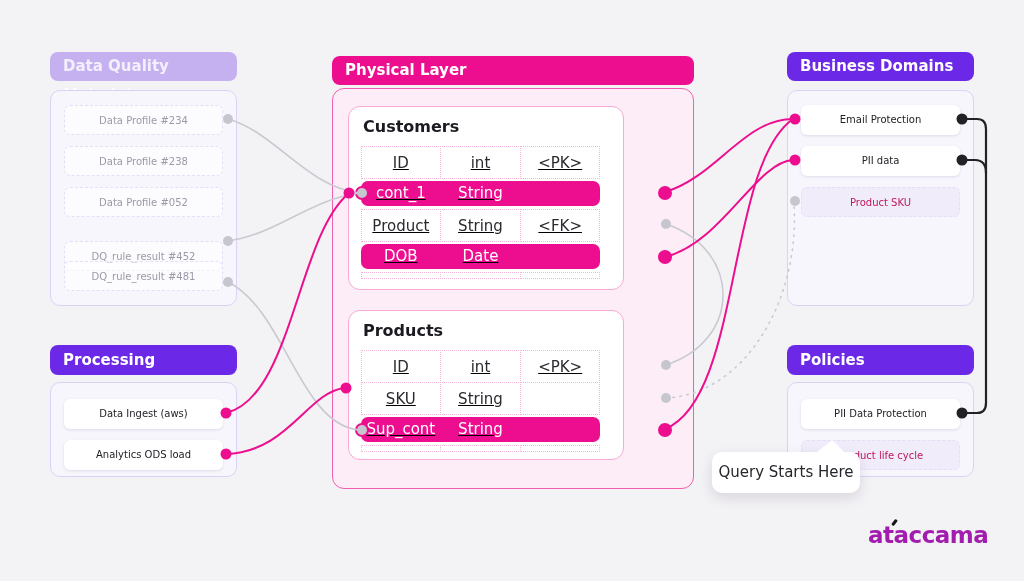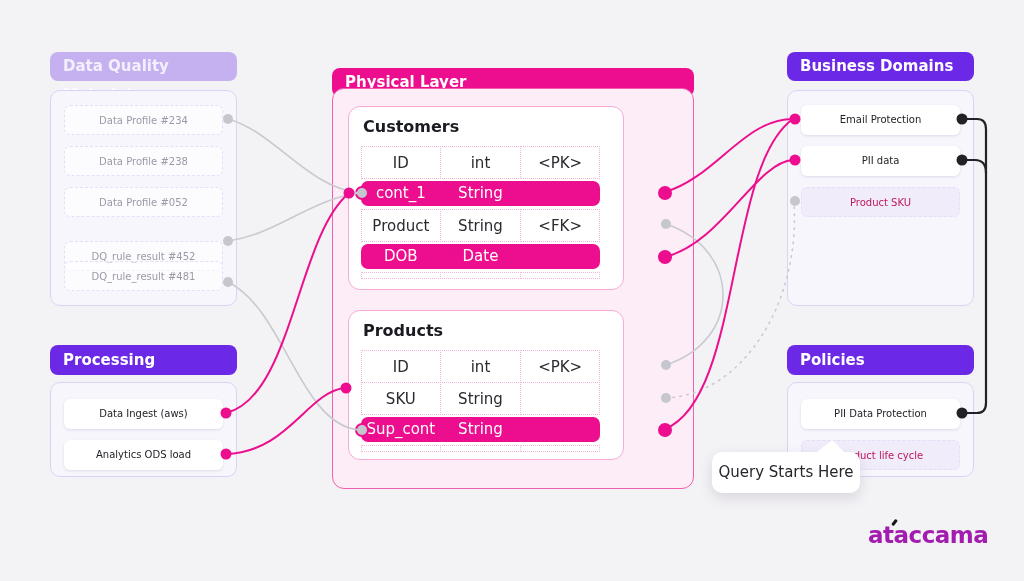--- a/index.html
+++ b/index.html
@@ -45,21 +45,21 @@
     background:#fdedf7;border:1.5px solid #f25fae;border-radius:12px;
     box-sizing:border-box;
   }
   .table-card{
     position:absolute;left:348px;width:276px;background:#fff;
     border:1.5px solid #f8a9d6;border-radius:12px;box-sizing:border-box;
   }
   .table-title{
     position:absolute;left:14px;top:10px;font-size:16px;font-weight:700;color:#1a1a21;
   }
-  .rows{position:absolute;left:12px;right:23px;top:39px;}
+  .rows{position:absolute;left:12px;right:23px;top:39px;text-decoration:underline;}
   .trow{display:grid;grid-template-columns:1fr 1fr 1fr;}
   .trow-normal .cell{
     border:1px dotted #f5b5db;height:33px;line-height:33px;text-align:center;
     font-size:15px;color:#2a2a30;box-sizing:border-box;margin:-0.5px;
     white-space:nowrap;
   }
   .trow-pill{
     background:#ec0e8e;border-radius:7px;height:25px;margin:3px 0;
   }
   .trow-pill .cell{
@@ -107,21 +107,21 @@
     <div class="chip chip-muted" style="top:170px;">DQ_rule_result #481</div>
   </div>
 
   <div class="hdr hdr-purple" style="left:50px;top:345px;width:187px;height:30px;line-height:30px;">Processing Metadata</div>
 
   <div class="panel" style="left:50px;top:382px;width:187px;height:95px;">
     <div class="chip chip-white" style="top:16px;">Data Ingest (aws)</div>
     <div class="chip chip-white" style="top:57px;">Analytics ODS load</div>
   </div>
 
-  <div class="hdr hdr-magenta" style="left:332px;top:68px;width:362px;">Physical Layer</div>
+  <div class="hdr hdr-magenta" style="left:332px;top:56px;width:362px;">Physical Layer</div>
 
   <div class="phys-panel"></div>
 
   <div class="table-card" style="top:106px;height:184px;">
     <div class="table-title">Customers</div>
     <div class="rows">
       <div class="trow trow-normal">
         <div class="cell">ID</div>
         <div class="cell">int</div>
         <div class="cell">&lt;PK&gt;</div>

